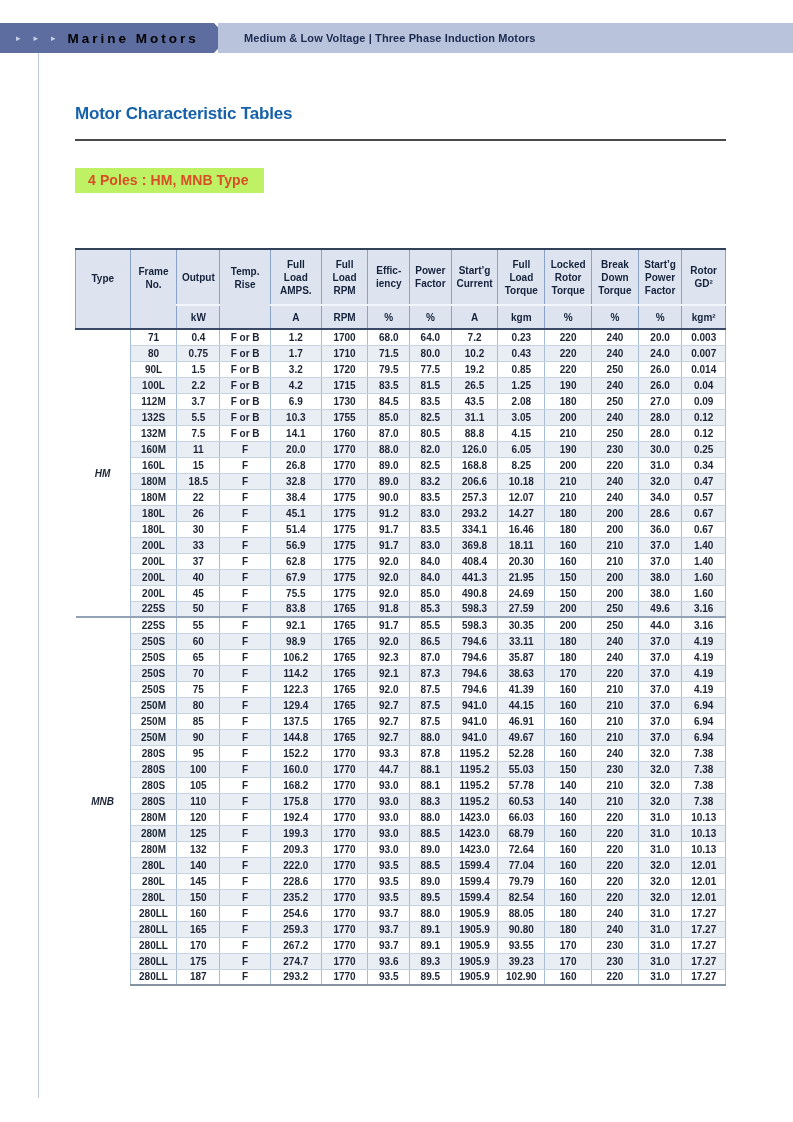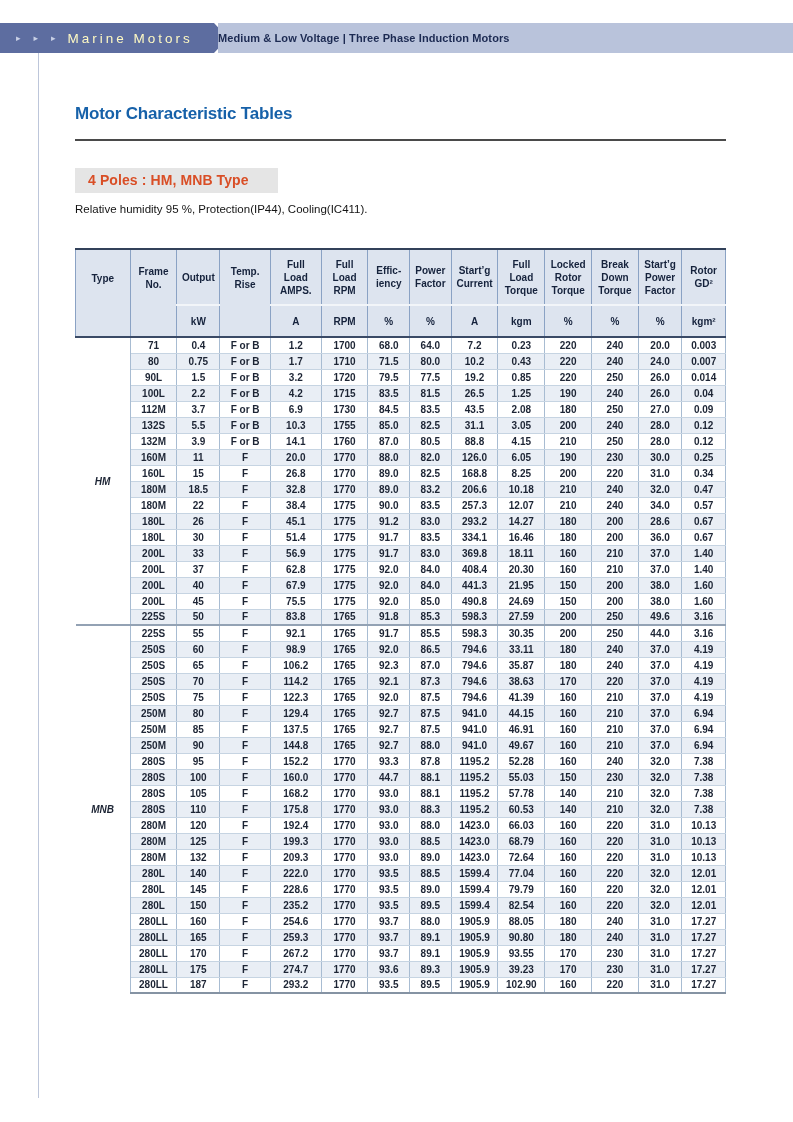--- a/index.html
+++ b/index.html
@@ -13,57 +13,57 @@
   
   .topbar { position:absolute; top:23px; left:0; width:793px; height:30px; }
   .brand-seg {
     position:absolute; left:0; top:0; height:30px; width:228px;
     background:#5d6da0; display:flex; align-items:center;
     clip-path:polygon(0 0, 214px 0, 228px 50%, 214px 100%, 0 100%);
   }
   .brand-arrows { display:flex; gap:13px; margin-left:16px; }
   .brand-arrows span { color:#c9d1e6; font-size:9px; line-height:30px; }
   .brand-text {
-    color:#fef9c3; font-weight:normal; font-size:13.5px; letter-spacing:3px;
+    color:#000000; font-weight:bold; font-size:13.5px; letter-spacing:3px;
     margin-left:12px; white-space:nowrap;
   }
   .crumb-seg {
     position:absolute; left:218px; top:0; right:0; height:30px;
     background:#b9c3db; display:flex; align-items:center;
   }
-  .crumb-text { color:#1c2a52; font-weight:bold; font-size:11px; margin-left:0; letter-spacing:0.1px; }
+  .crumb-text { color:#1c2a52; font-weight:bold; font-size:11px; margin-left:26px; letter-spacing:0.1px; }
 
   
   .margin-line { position:absolute; left:38px; top:53px; width:1px; height:1045px; background:#bdc6da; }
 
   
   .content { position:absolute; left:75px; top:0; width:651px; }
   .page-title { position:absolute; top:104px; left:0; color:#1661a9; font-weight:bold; font-size:17px; letter-spacing:-0.2px; }
   .title-rule { position:absolute; top:139px; left:0; width:651px; height:2px; background:#4a4a4a; }
 
   .badge {
     position:absolute; top:168px; left:0; display:inline-block;
-    background:#e5e5e5; color:#d94e26; font-weight:bold; font-size:14px;
-    padding:4px 29px 5px 13px; letter-spacing:0.1px;
+    background:#bef264; color:#d94e26; font-weight:bold; font-size:14px;
+    padding:4px 15px 5px 13px; letter-spacing:0.1px;
   }
   .spec { position:absolute; top:200px; left:0; font-size:11.5px; color:#141414; line-height:19px; }
 
   
   .tbl-wrap { position:absolute; top:248px; left:0; width:651px; }
   table { width:651px; border-collapse:collapse; table-layout:fixed; }
   thead th {
     background:#dde4ef; color:#15223c; font-weight:bold; font-size:10px;
     border:1px solid #8aa2c4; vertical-align:middle; line-height:1.3;
   }
   thead tr.hrow1 { height:56px; }
   thead tr.hrow1 th { border-top:2.5px solid #32415a; }
   thead th .hlab { white-space:pre-line; text-align:center; }
   thead th.span2 { vertical-align:top; }
   thead th.span2 .hlab { height:56px; display:flex; align-items:center; justify-content:center; }
-  thead tr.units { height:32px; }
+  thead tr.units { height:24px; }
   thead tr.units th { border-top:2px solid #f2f5f9; border-bottom:2px solid #3a4a66; font-size:10px; }
   thead th.span2 { border-bottom:2px solid #3a4a66; }
 
   tbody td {
     font-size:10px; font-weight:bold; color:#1c2434; text-align:center;
     height:16px; padding:1px 2px;
     border-left:1px solid #a8bcd2; border-right:1px solid #a8bcd2;
     border-top:1px solid #c6d4e2; border-bottom:1px solid #c6d4e2;
     background:#ffffff;
   }
@@ -93,21 +93,20 @@
 
   <div class="margin-line"></div>
 
   <div class="content">
     <h1 class="page-title">Motor Characteristic Tables</h1>
     <div class="title-rule"></div>
 
     <div class="badge">4 Poles : HM, MNB Type</div>
 
     <div class="spec">
-      <div>Relative humidity 95 %, Protection(IP44), Cooling(IC411).</div>
     </div>
 
     <div class="tbl-wrap">
       <table>
         <colgroup>
             <col style="width: 8.4%;">
             <col style="width: 7.2%;">
             <col style="width: 6.6%;">
             <col style="width: 7.8%;">
             <col style="width: 7.8%;">
@@ -285,21 +284,21 @@
               <td>82.5</td>
               <td>31.1</td>
               <td>3.05</td>
               <td>200</td>
               <td>240</td>
               <td>28.0</td>
               <td>0.12</td>
             </tr>
             <tr>
               <td>132M</td>
-              <td>3.9</td>
+              <td>7.5</td>
               <td>F or B</td>
               <td>14.1</td>
               <td>1760</td>
               <td>87.0</td>
               <td>80.5</td>
               <td>88.8</td>
               <td>4.15</td>
               <td>210</td>
               <td>250</td>
               <td>28.0</td>

